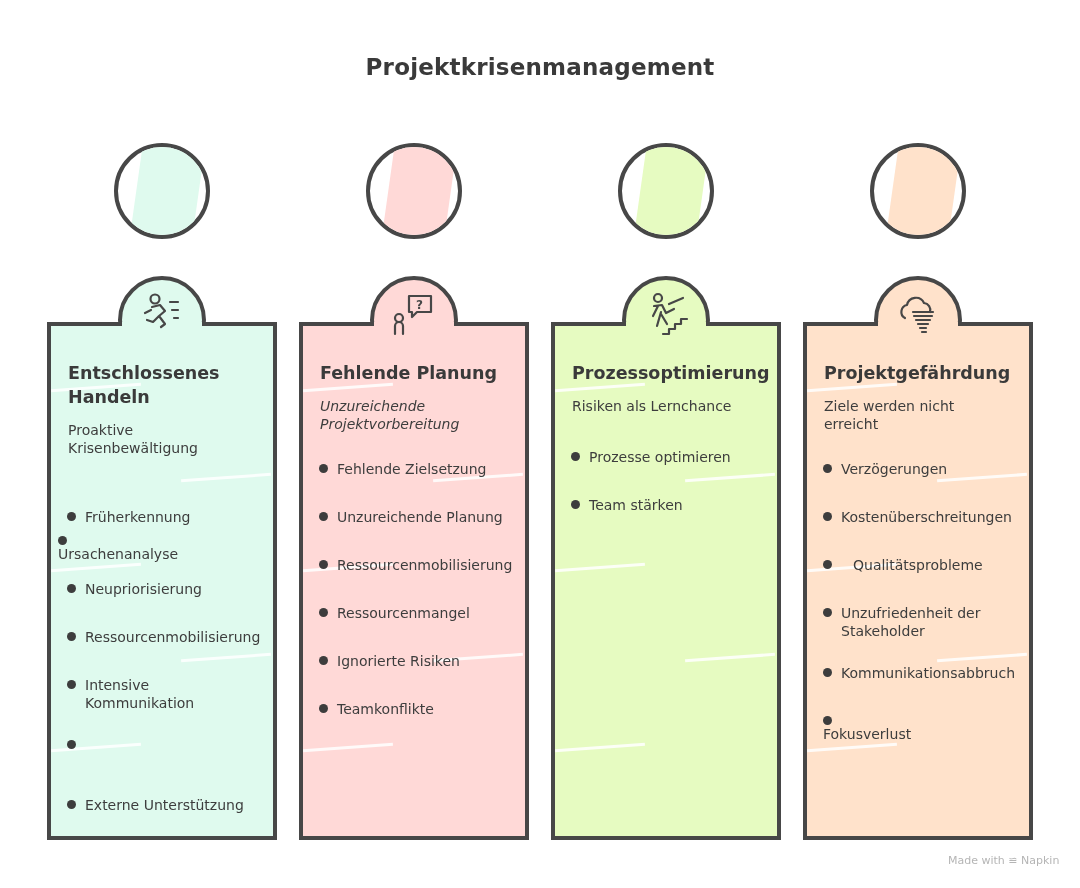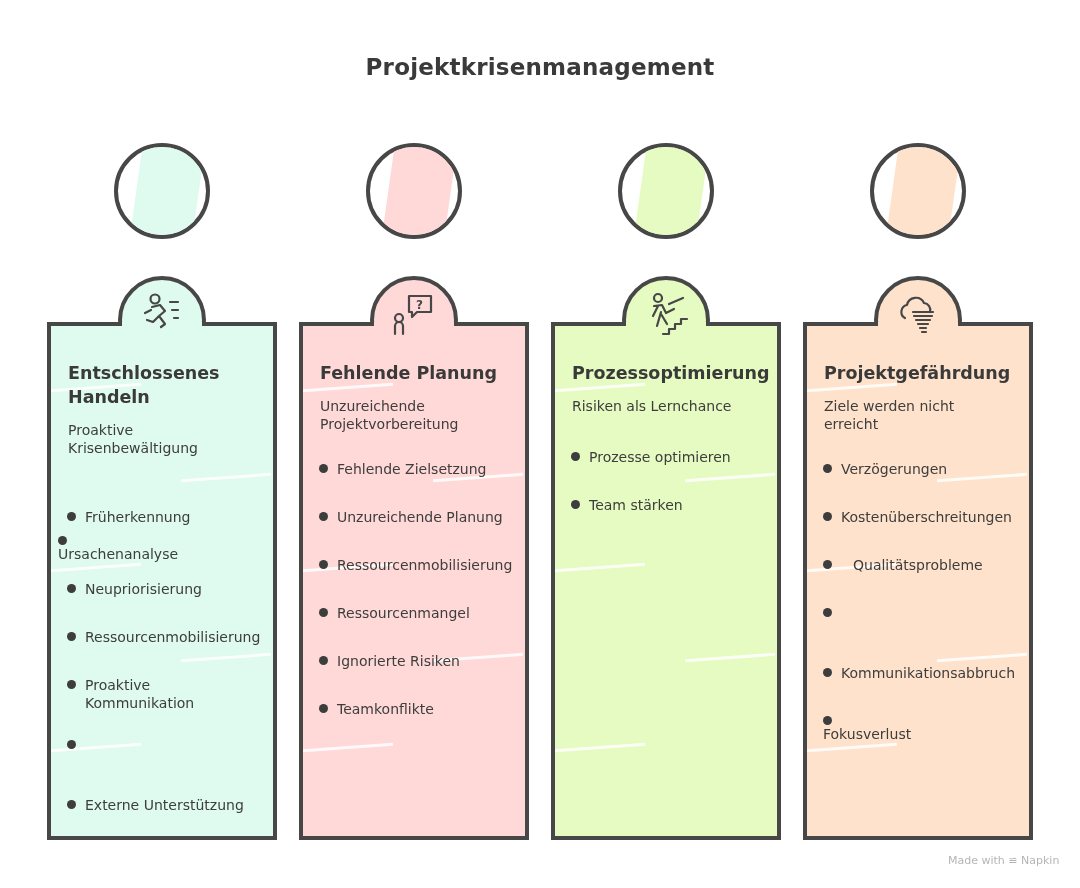--- a/index.html
+++ b/index.html
@@ -61,21 +61,21 @@
     <div class="bullet" style="left: 67px; top: 580px; width: 200px;">
       <span class="dot"></span>
       <span style="white-space: nowrap;">Neupriorisierung</span>
     </div>
     <div class="bullet" style="left: 67px; top: 628px; width: 200px;">
       <span class="dot"></span>
       <span style="white-space: nowrap;">Ressourcenmobilisierung</span>
     </div>
     <div class="bullet" style="left: 67px; top: 676px; width: 200px;">
       <span class="dot"></span>
-      <span style="white-space: normal; width: 130px;">Proaktive Kommunikation</span>
+      <span style="white-space: normal; width: 130px;">Intensive Kommunikation</span>
     </div>
     <div class="bullet" style="left: 67px; top: 736px; width: 200px;">
       <span class="dot"></span>
     </div>
     <div class="bullet" style="left: 67px; top: 796px; width: 200px;">
       <span class="dot"></span>
       <span style="white-space: nowrap;">Externe Unterstützung</span>
     </div>
     <div class="letter-circle" style="left: 366px;">
       <div class="wash" style="background:#ffd9d7"></div>
@@ -89,21 +89,21 @@
       <div class="streak" style="top: 330px; left: 130px; width: 90px;"></div>
       <div class="streak" style="top: 420px; left: 0px; width: 90px;"></div>
     </div>
     <div class="tab-cover" style="left: 374px; background: rgb(255, 217, 215);"></div>
     <div class="tab-icon" style="left: 389px;"><svg viewBox="0 0 50 50" fill="none" stroke="#474747" stroke-width="2.2" stroke-linecap="round" stroke-linejoin="round">
         <circle cx="10" cy="28" r="4"></circle>
         <path d="M6 44 v-8 a4 4 0 0 1 8 0 v8 M20 6 h22 v16 h-14 l-5 5 v-5 h-3 z"></path>
         <text x="27" y="19" font-size="12" font-family="DejaVu Sans" fill="#474747" stroke="none" font-weight="bold">?</text>
       </svg></div>
     <div class="card-title" style="left: 320px; top: 361px; width: 220px; white-space: nowrap;">Fehlende Planung</div>
-    <div class="card-sub" style="left: 320px; top: 397px; width: 150px;">Unzureichende Projektvorbereitung</div>
+    <div class="card-sub" style="left: 320px; top: 397px; width: 150px; font-style: italic;">Unzureichende Projektvorbereitung</div>
     <div class="bullet" style="left: 319px; top: 460px; width: 200px;">
       <span class="dot"></span>
       <span style="white-space: nowrap;">Fehlende Zielsetzung</span>
     </div>
     <div class="bullet" style="left: 319px; top: 508px; width: 200px;">
       <span class="dot"></span>
       <span style="white-space: nowrap;">Unzureichende Planung</span>
     </div>
     <div class="bullet" style="left: 319px; top: 556px; width: 200px;">
       <span class="dot"></span>
@@ -174,20 +174,21 @@
     <div class="bullet" style="left: 823px; top: 508px; width: 200px;">
       <span class="dot"></span>
       <span style="white-space: nowrap;">Kostenüberschreitungen</span>
     </div>
     <div class="bullet" style="left: 823px; top: 556px; width: 200px; gap: 12px;">
       <span class="dot"></span>
       <span style="white-space: nowrap;">Qualitätsprobleme</span>
     </div>
     <div class="bullet" style="left: 823px; top: 604px; width: 200px;">
       <span class="dot"></span>
+      <span style="white-space: normal; width: 150px;">Unzufriedenheit der Stakeholder</span>
     </div>
     <div class="bullet" style="left: 823px; top: 664px; width: 200px;">
       <span class="dot"></span>
       <span style="white-space: nowrap;">Kommunikationsabbruch</span>
     </div>
     <div class="bullet" style="left: 823px; top: 712px; width: 200px; flex-direction: column;">
       <span class="dot"></span>
       <span style="white-space: nowrap;">Fokusverlust</span>
     </div>
   </div>

